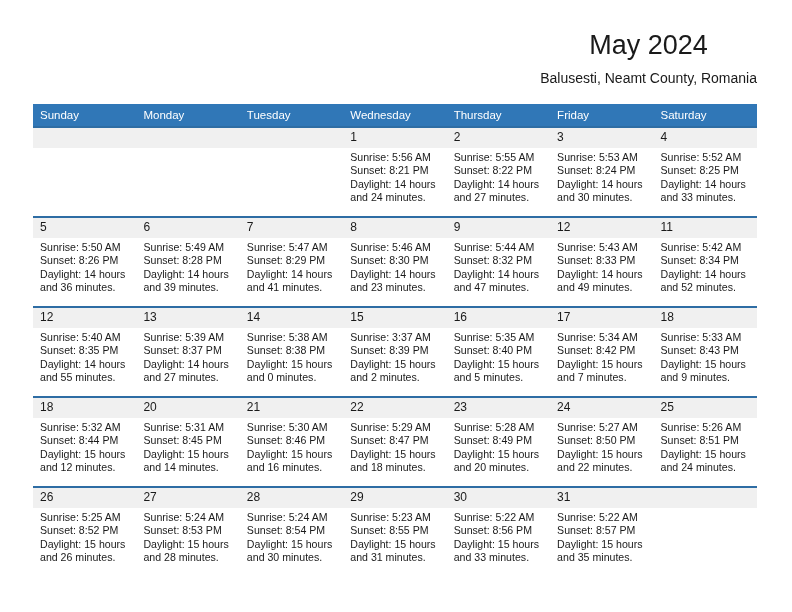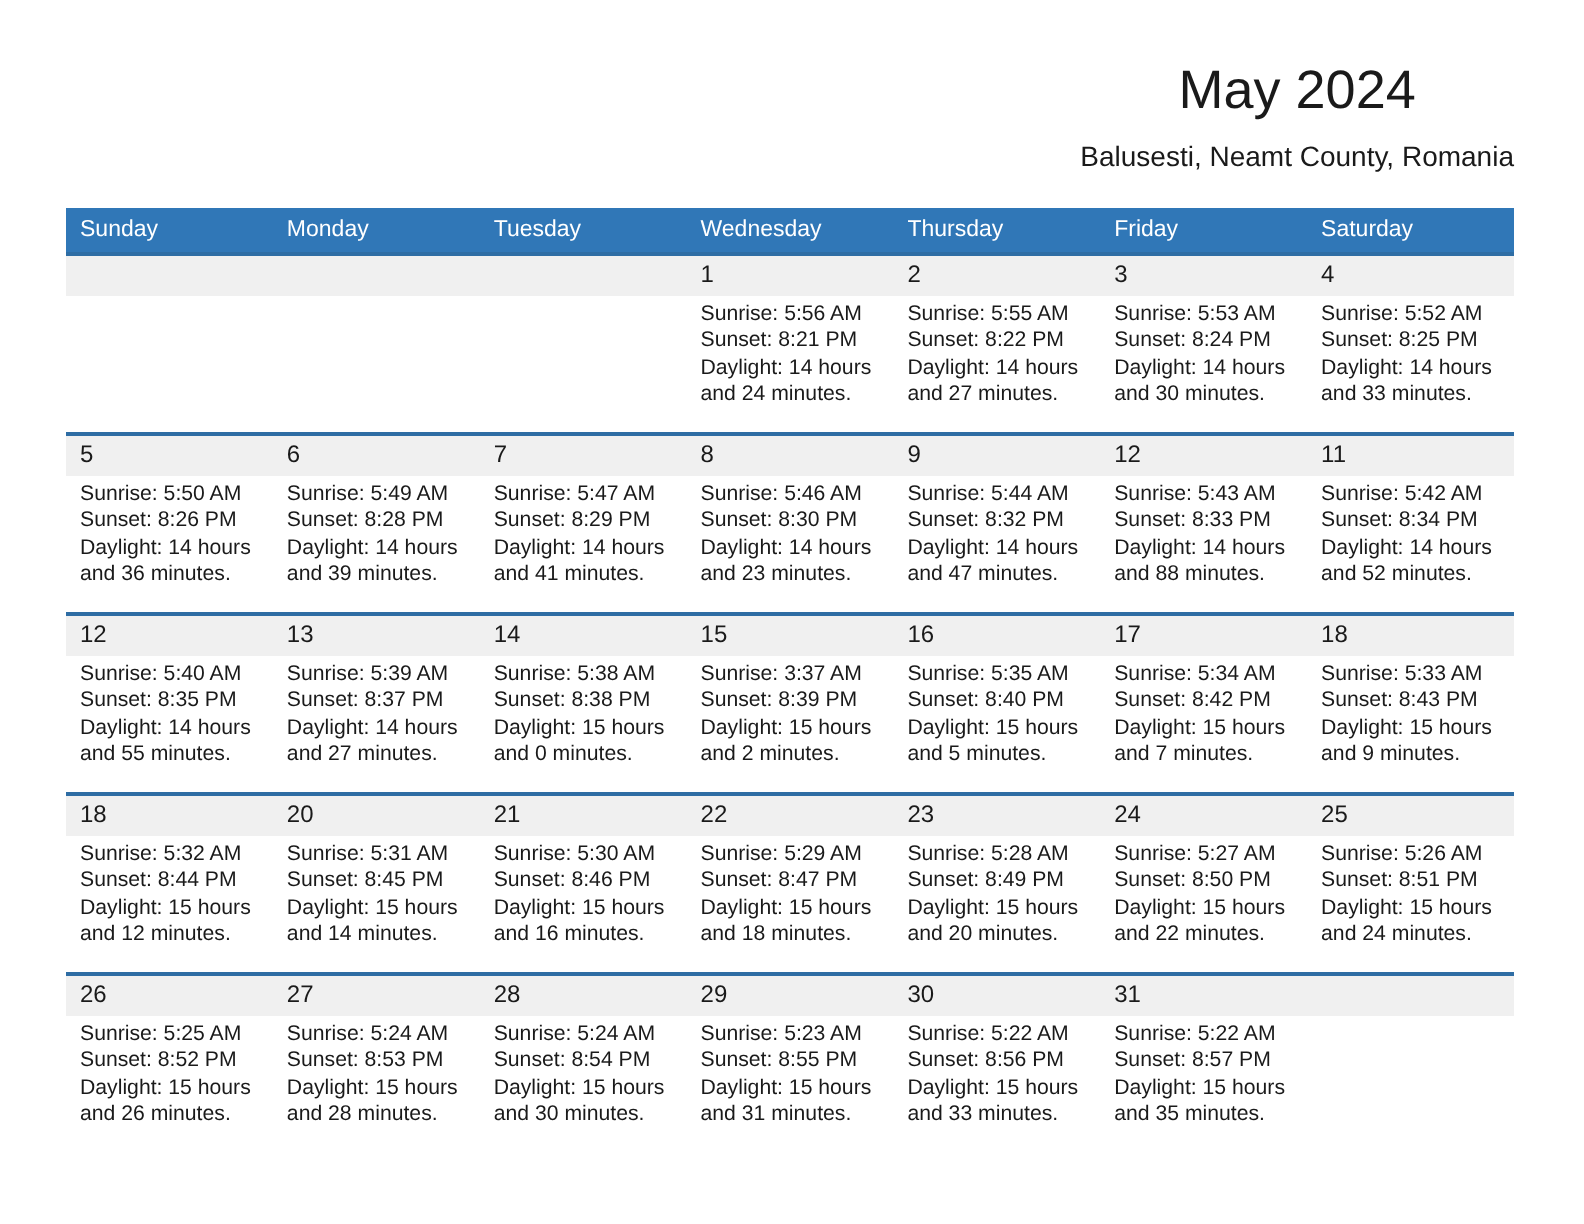--- a/index.html
+++ b/index.html
@@ -256,21 +256,21 @@
               <div>Daylight: 14 hours</div>
               <div>and 47 minutes.</div>
             </div>
           </td>
           <td>
             <div class="daynum">12</div>
             <div class="info">
               <div>Sunrise: 5:43 AM</div>
               <div>Sunset: 8:33 PM</div>
               <div>Daylight: 14 hours</div>
-              <div>and 88 minutes.</div>
+              <div>and 49 minutes.</div>
             </div>
           </td>
           <td>
             <div class="daynum">11</div>
             <div class="info">
               <div>Sunrise: 5:42 AM</div>
               <div>Sunset: 8:34 PM</div>
               <div>Daylight: 14 hours</div>
               <div>and 52 minutes.</div>
             </div>

